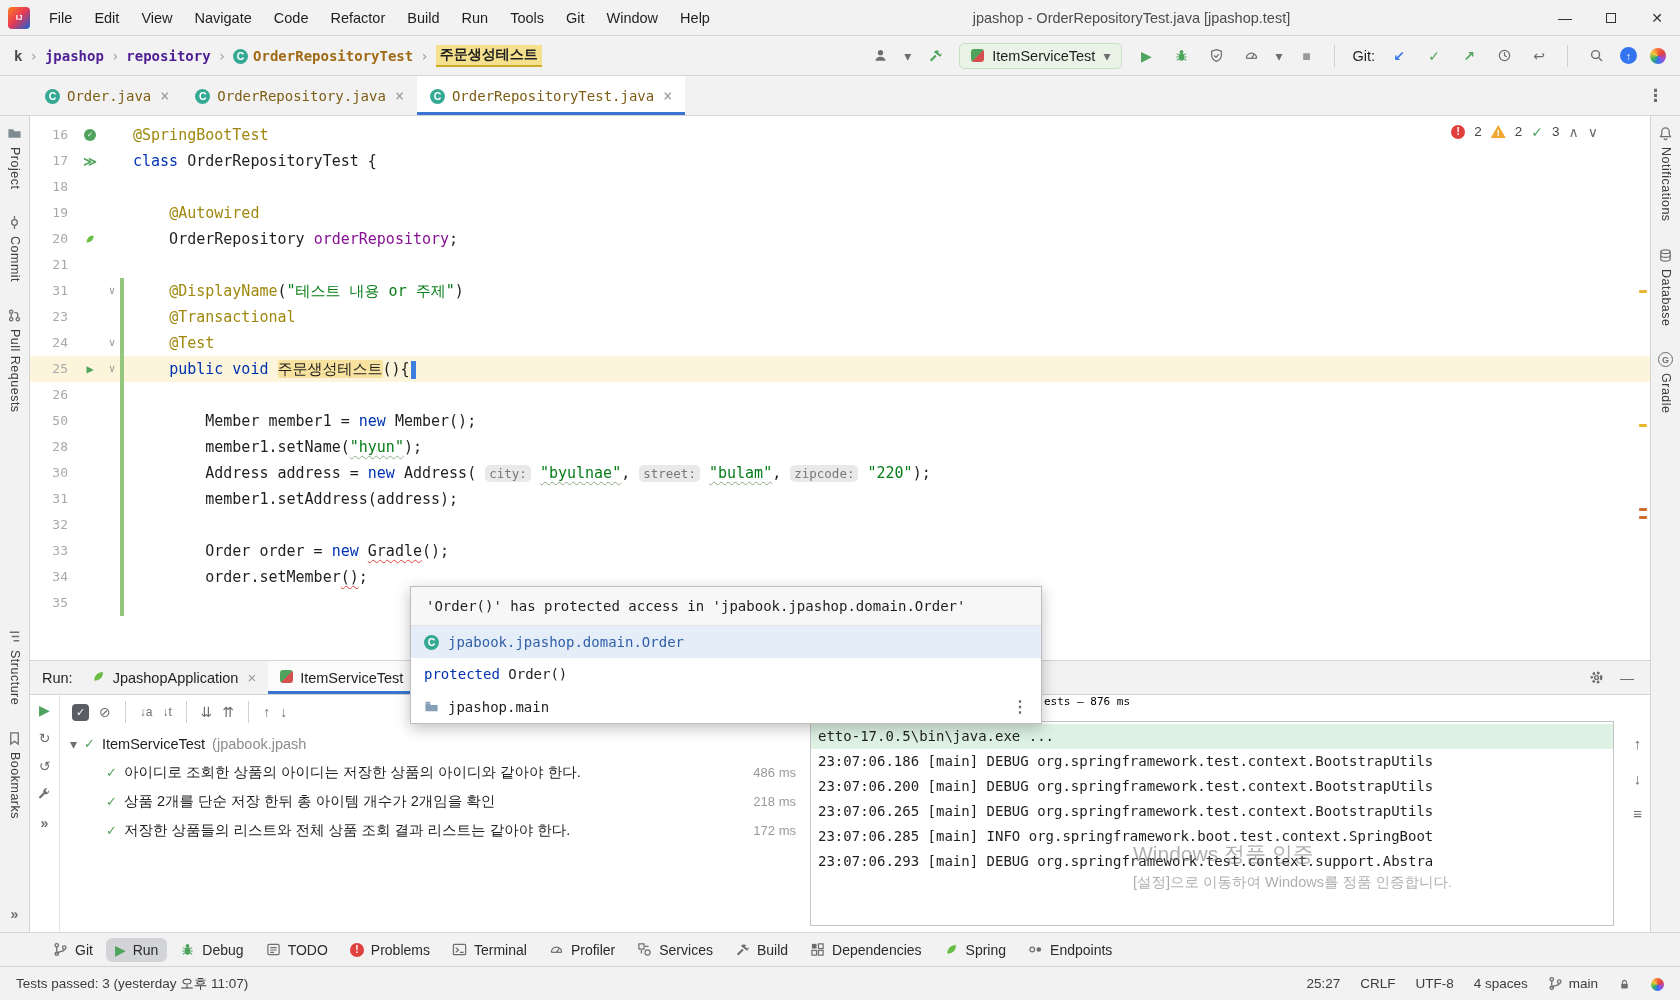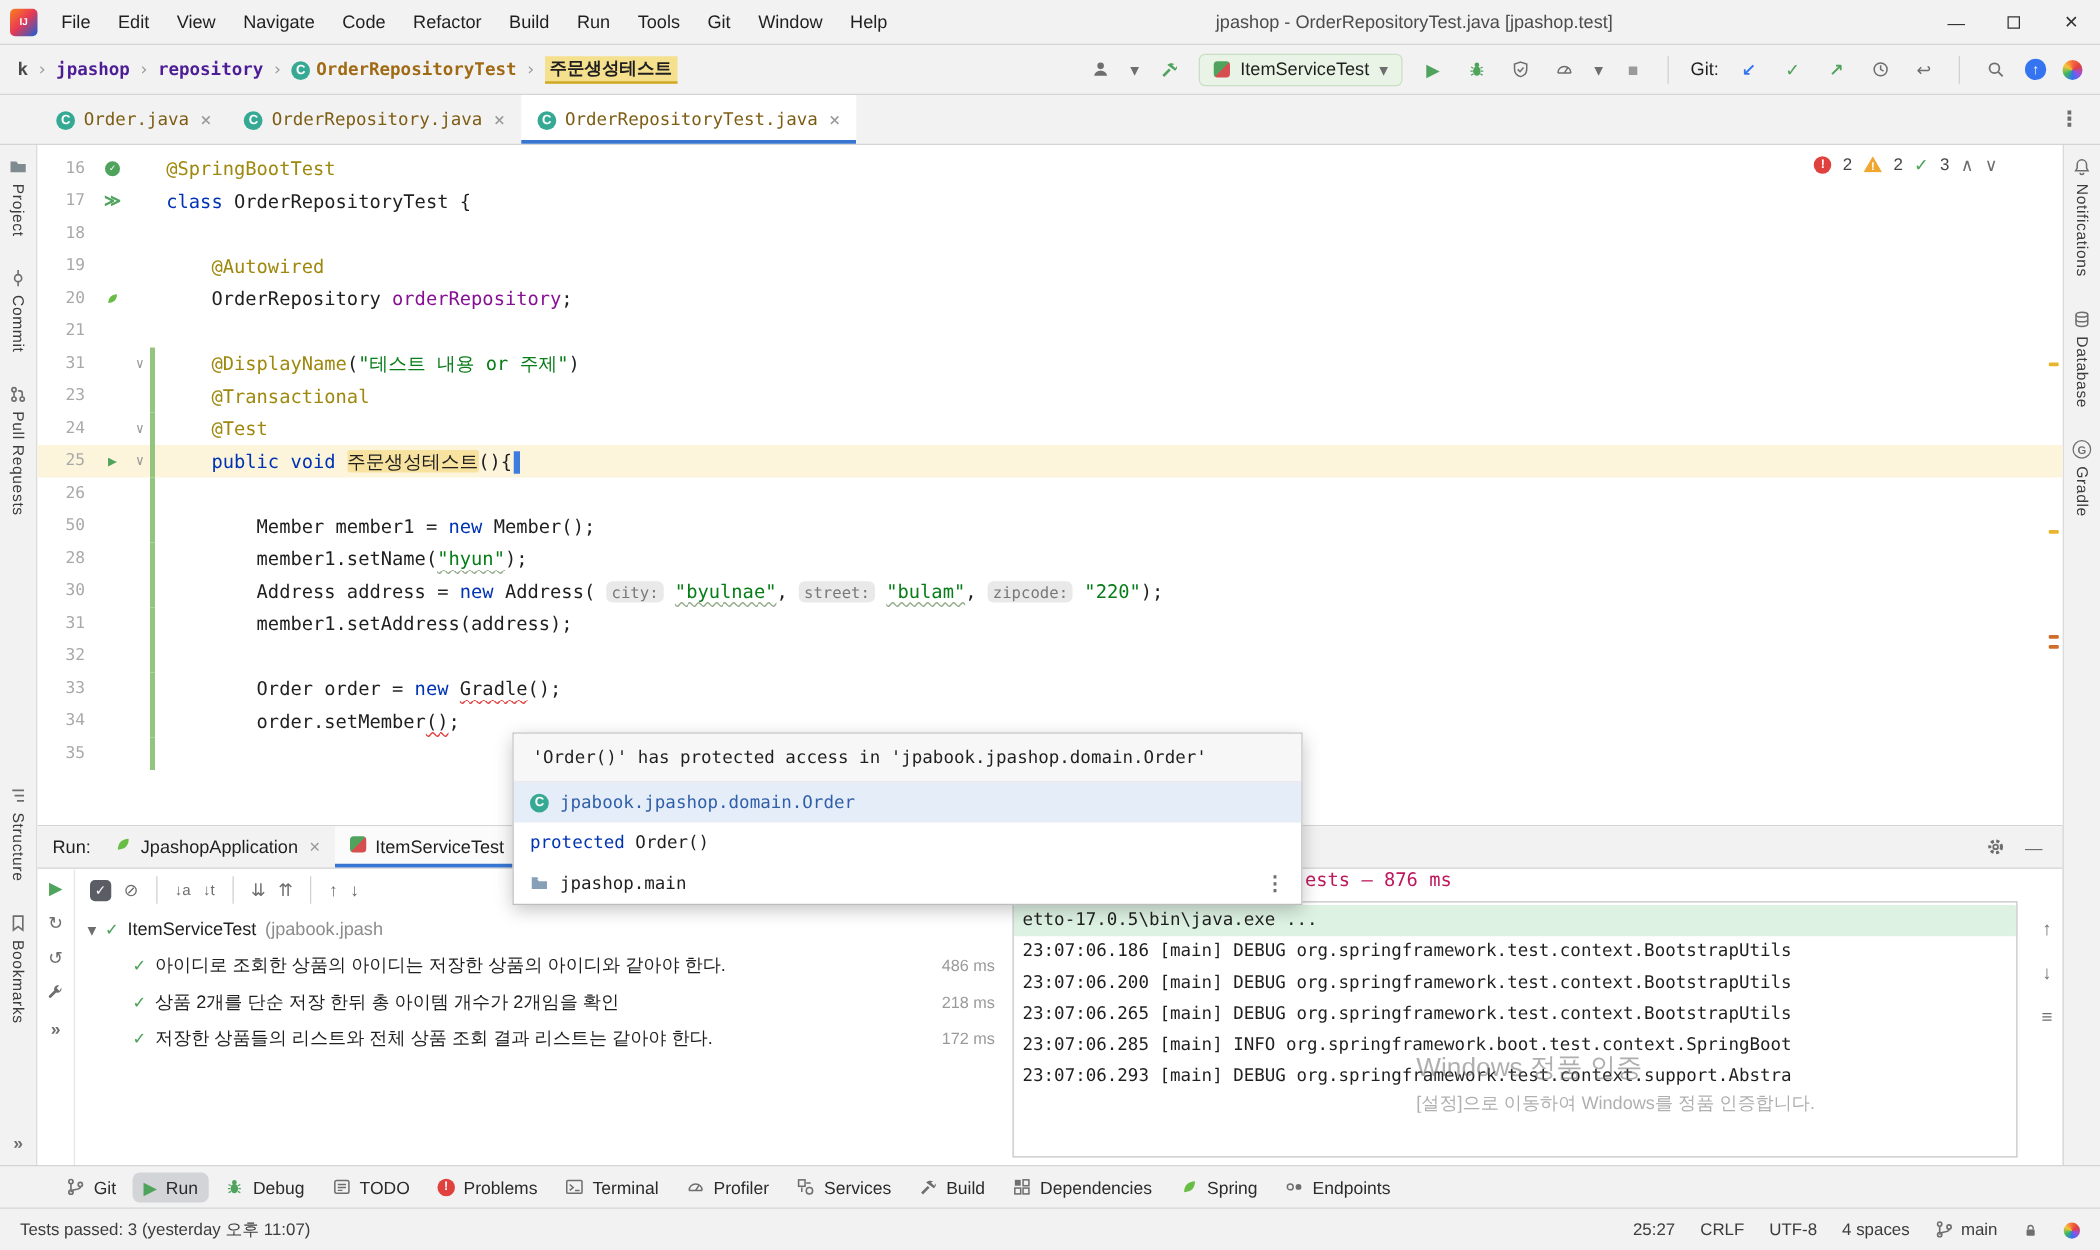--- a/index.html
+++ b/index.html
@@ -81,21 +81,21 @@
 #run-left{width:746px;display:flex;flex-direction:column}
 #run-htb{height:34px;display:flex;align-items:center;gap:10px;padding-left:12px}
 .tw-check{display:inline-flex;width:17px;height:17px;border-radius:4px;background:#5a5d63;color:#fff;font-size:11px;align-items:center;justify-content:center}
 #tree-root{display:flex;align-items:center;gap:7px;height:29px;padding-left:10px;font-size:14.5px;cursor:default}
 .tpkg{color:#8c8c8c}
 .trow{display:flex;align-items:center;gap:7px;height:29px;padding-left:46px;padding-right:10px;font-size:14.5px;cursor:default}
 .tcheck{color:#4fa35c;font-weight:bold;font-size:13px}
 .tname{white-space:nowrap;overflow:hidden;text-overflow:ellipsis}
 .ttime{margin-left:auto;color:#9a9a9a;font-size:13px;flex:none}
 #run-right{flex:1;position:relative;min-width:0}
-#run-summary{position:absolute;left:238px;top:0;color:#be185d;font-family:"DejaVu Sans Mono","Liberation Mono",monospace;font-size:15px;white-space:nowrap}
+#run-summary{position:absolute;left:238px;top:0;color:#000000;font-family:"DejaVu Sans Mono","Liberation Mono",monospace;font-size:11px;white-space:nowrap}
 #console-box{position:absolute;left:4px;right:36px;top:26px;bottom:6px;border:1px solid #c4c4c4;background:#fff;overflow:hidden;padding:2px 0}
 .cline{font-family:"DejaVu Sans Mono","Liberation Mono",monospace;font-size:14px;line-height:25px;white-space:pre;padding:0 7px}
 .cline.hl{background:#ddf2e3}
 #console-rail{position:absolute;right:8px;top:40px;display:flex;flex-direction:column;gap:18px;align-items:center;color:#6e6e6e;font-size:15px}
 
 #bottombar{height:34px;background:#f2f2f2;border-top:1px solid #d4d4d4;display:flex;align-items:center;padding-left:44px;gap:4px}
 .bbitem{display:flex;align-items:center;gap:7px;padding:4px 9px;border-radius:6px;font-size:14px;color:#2b2b2b;cursor:default}
 .bbitem.active{background:#d2d4d7}
 .bbic{display:inline-flex;align-items:center}
 

